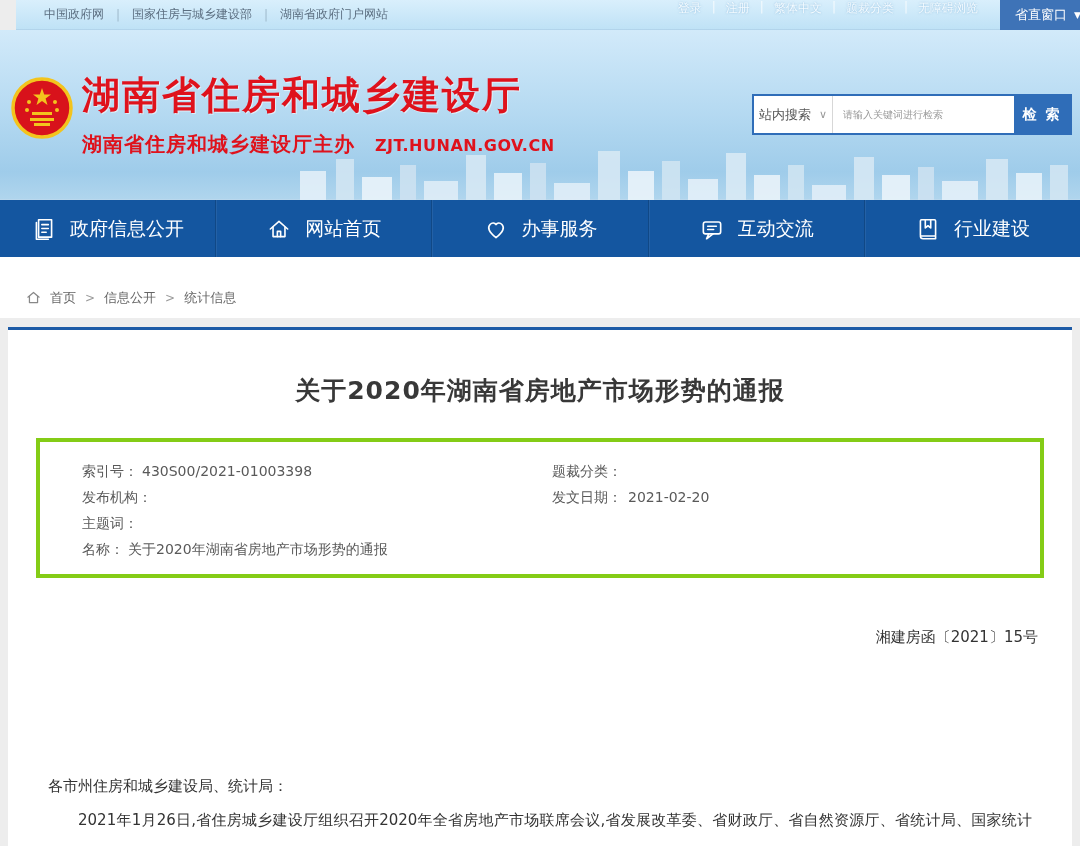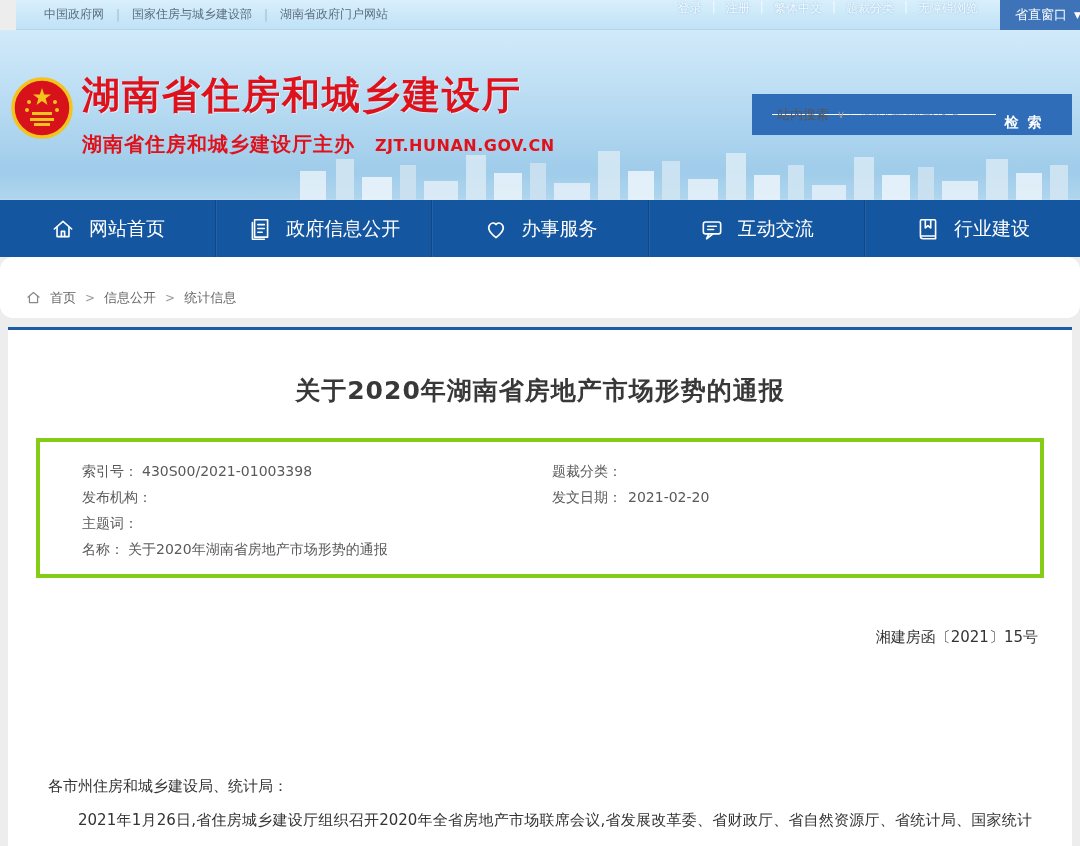--- a/index.html
+++ b/index.html
@@ -45,21 +45,21 @@
     font-size:38px; font-weight:bold; color:#df121c; letter-spacing:2px;
     text-shadow:1px 1px 0 rgba(255,255,255,.55);
     white-space:nowrap;
   }
   .site-subline { margin-top:10px; display:flex; gap:20px; align-items:baseline; }
   .site-subtitle { font-size:20px; font-weight:bold; color:#df121c; letter-spacing:1px; }
   .site-url { font-size:16px; font-weight:bold; color:#df121c; letter-spacing:.5px; }
 
   .search-bar {
     position:absolute; right:8px; top:64px; width:320px; height:41px;
-    background:#2f6db8; padding:20px; display:flex; align-items:stretch;
+    background:#2f6db8; padding:2px; display:flex; align-items:stretch;
   }
   .search-scope {
     width:79px; background:#fff; display:flex; align-items:center; justify-content:center;
     gap:8px; font-size:13px; color:#555; cursor:pointer; border-right:1px solid #d7d7d7;
   }
   .search-scope .chev { color:#999; font-size:11px; }
   .search-input {
     flex:1; border:0; outline:none; padding:0 10px; font-size:10px; color:#333;
     font-family:"DejaVu Sans","Liberation Sans",sans-serif;
   }
@@ -81,21 +81,21 @@
     border-left:1px solid rgba(0,0,0,.16);
     box-shadow:inset 1px 0 0 rgba(255,255,255,.07);
   }
   .nav-item:first-child { border-left:0; box-shadow:none; }
   .nav-item svg { display:block; }
 
   
   .crumb-row {
     position:absolute; top:257px; left:0; width:1080px; height:61px;
     background:#fff; display:flex; align-items:center; padding:20px 0 0 26px;
-    font-size:13px; color:#666; gap:9px; z-index:4;border-radius:13px;
+    font-size:13px; color:#666; gap:9px; z-index:4;
   }
   .crumb-sep { color:#999; font-size:12px; }
   .crumb-link { cursor:pointer; }
 
   
   .content-box {
     position:absolute; top:327px; left:8px; width:1064px; height:540px;
     background:#fff; border-top:3px solid #1d5ba6;
   }
   .article-title {
@@ -201,35 +201,35 @@
       <span class="chev">∨</span>
     </div>
     <input class="search-input" type="text" placeholder="请输入关键词进行检索" style="">
     <button class="search-btn">检 索</button>
   </div>
 </div>
 
 <div class="mainnav">
   <div class="nav-item">
     <svg width="26" height="26" viewBox="0 0 24 24" fill="none" stroke="#fff" stroke-width="1.5" stroke-linecap="round" stroke-linejoin="round">
-      <path d="M4 12 L12 5 L20 12"></path>
-        <path d="M6.5 10.5 V19 H17.5 V10.5"></path>
-        <path d="M10.5 19 V14.2 H13.5 V19"></path>
-    </svg>
-    <span>网站首页</span>
-  </div>
-  <div class="nav-item">
-    <svg width="26" height="26" viewBox="0 0 24 24" fill="none" stroke="#fff" stroke-width="1.5" stroke-linecap="round" stroke-linejoin="round">
       <rect x="7" y="3.5" width="12" height="16"></rect>
         <path d="M5 6 V21.5 H16"></path>
       <line x1="10" y1="8" x2="16" y2="8"></line>
         <line x1="10" y1="11.5" x2="16" y2="11.5"></line>
         <line x1="10" y1="15" x2="14" y2="15"></line>
     </svg>
     <span>政府信息公开</span>
+  </div>
+  <div class="nav-item">
+    <svg width="26" height="26" viewBox="0 0 24 24" fill="none" stroke="#fff" stroke-width="1.5" stroke-linecap="round" stroke-linejoin="round">
+      <path d="M4 12 L12 5 L20 12"></path>
+        <path d="M6.5 10.5 V19 H17.5 V10.5"></path>
+        <path d="M10.5 19 V14.2 H13.5 V19"></path>
+    </svg>
+    <span>网站首页</span>
   </div>
   <div class="nav-item">
     <svg width="26" height="26" viewBox="0 0 24 24" fill="none" stroke="#fff" stroke-width="1.5" stroke-linecap="round" stroke-linejoin="round">
       <path d="M12 20 C5 14.5 4 10.5 6.5 7.8 C8.5 5.7 11 6.3 12 8 C13 6.3 15.5 5.7 17.5 7.8 C20 10.5 19 14.5 12 20 Z"></path>
     </svg>
     <span>办事服务</span>
   </div>
   <div class="nav-item">
     <svg width="26" height="26" viewBox="0 0 24 24" fill="none" stroke="#fff" stroke-width="1.5" stroke-linecap="round" stroke-linejoin="round">
       <rect x="4" y="5.5" width="16" height="11" rx="2"></rect>

